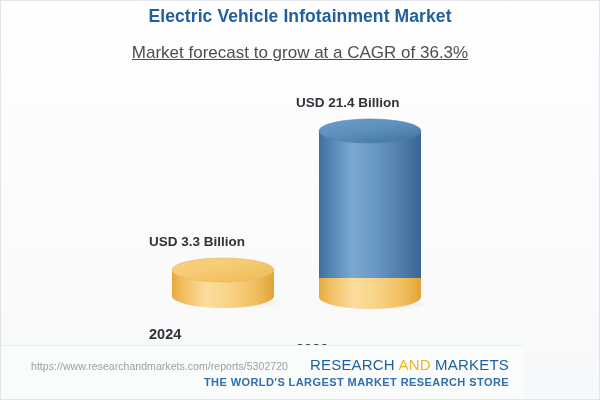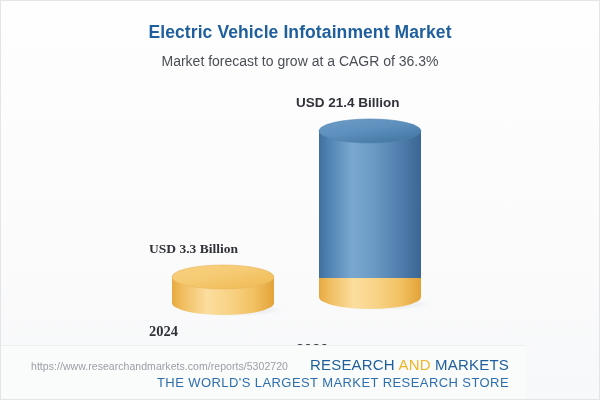--- a/index.html
+++ b/index.html
@@ -21,51 +21,52 @@
     overflow: hidden;
   }
 
   
   .header {
     position: absolute;
     top: 0;
     left: 0;
     width: 100%;
     text-align: center;
-    padding-top: 20px;
+    padding-top: 4px;
   }
   .chart-title {
     font-size: 17.5px;
     font-weight: bold;
     color: #1f5f9e;
     letter-spacing: 0.1px;
     margin: 0;
     line-height: 22px;
   }
   .chart-subtitle {
-    font-size: 14px;
+    font-size: 17px;
     color: #4a4f55;
-    margin: 0;
+    margin: 8px;
     padding-top: 9px;
     line-height: 18px;
+    text-decoration: underline;
   }
 
   
   .plot {
     position: absolute;
     left: 0;
     top: 0;
     width: 600px;
     height: 345px;
   }
 
   .bar-group {
     position: absolute;
   }
-  .bar-group.g2024 { left: 148px; top: 239px; width: 162px; font-family: Liberation Serif, serif; }
+  .bar-group.g2024 { left: 148px; top: 232px; width: 162px; }
   .bar-group.g2030 { left: 295px; top: 93px; width: 162px; }
 
   .value-label {
     font-size: 13.5px;
     font-weight: bold;
     color: #2f3338;
     line-height: 17px;
     white-space: nowrap;
   }
 
@@ -77,21 +78,21 @@
   .cyl-wrap.c2030 { width: 120px; height: 192px; margin-top: 7px; }
 
   .cyl-svg { display: block; }
 
   .year-label {
     font-size: 14.5px;
     font-weight: bold;
     color: #2f3338;
     line-height: 18px;
   }
-  .year-label.y2024 { margin-top: 6px; }
+  .year-label.y2024 { margin-top: 16px; }
   .year-label.y2030 { margin-top: 30px; }
 
   
   .footer {
     position: absolute;
     left: 0;
     bottom: 0;
     width: 524px;
     height: 53px;
     background: #fafbfb;
@@ -115,22 +116,22 @@
   .brand-name {
     font-size: 15px;
     font-weight: normal;
     color: #1f5f9e;
     letter-spacing: 0.2px;
     line-height: 22px;
     white-space: nowrap;
   }
   .brand-name .amp { color: #f0b429; }
   .brand-tag {
-    font-size: 13px;
-    font-weight: normal;
+    font-size: 11px;
+    font-weight: bold;
     color: #2f6fae;
     letter-spacing: 0.42px;
     line-height: 11px;
     white-space: nowrap;
     padding-top: 1px;
   }
 </style>
 </head>
 <body>
 

